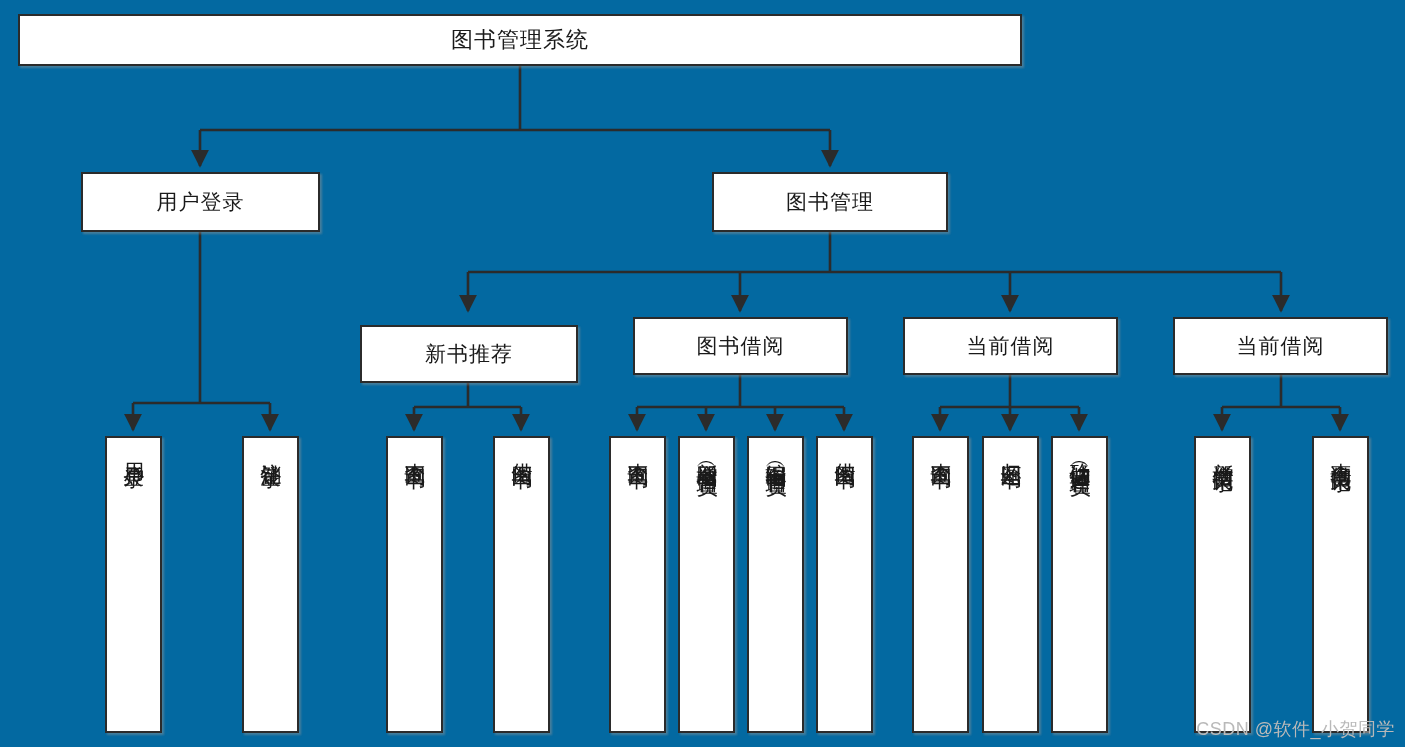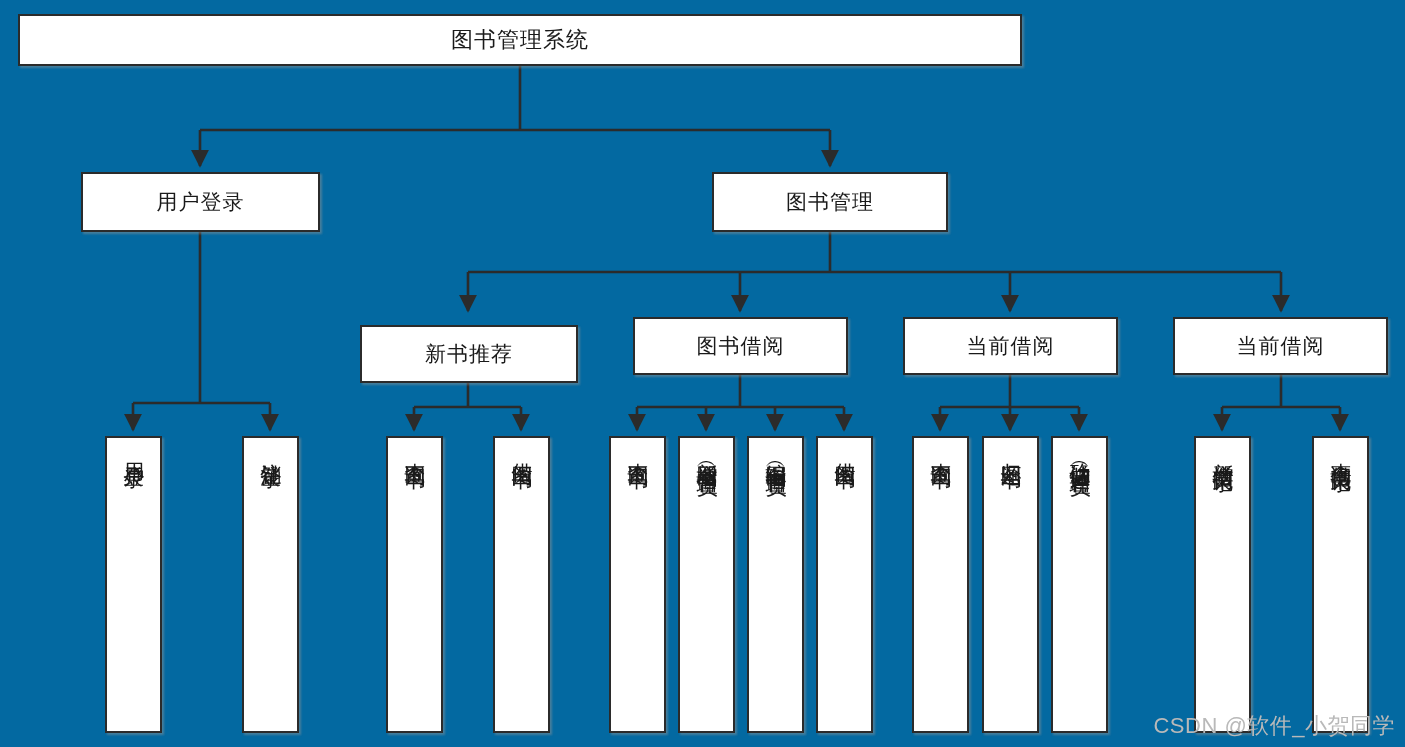--- a/index.html
+++ b/index.html
@@ -55,21 +55,21 @@
     white-space: nowrap;
     color: #1a1a1a;
   }
   .node.root {
     font-size: 22px;
   }
   .watermark {
     position: absolute;
     right: 10px;
     bottom: 6px;
-    font-size: 22px;
+    font-size: 18px;
     color: #b9b9b9;
     letter-spacing: 0.5px;
     z-index: 5;
     white-space: nowrap;
   }
 </style>
 </head>
 <body>
 
 <div id="canvas">

